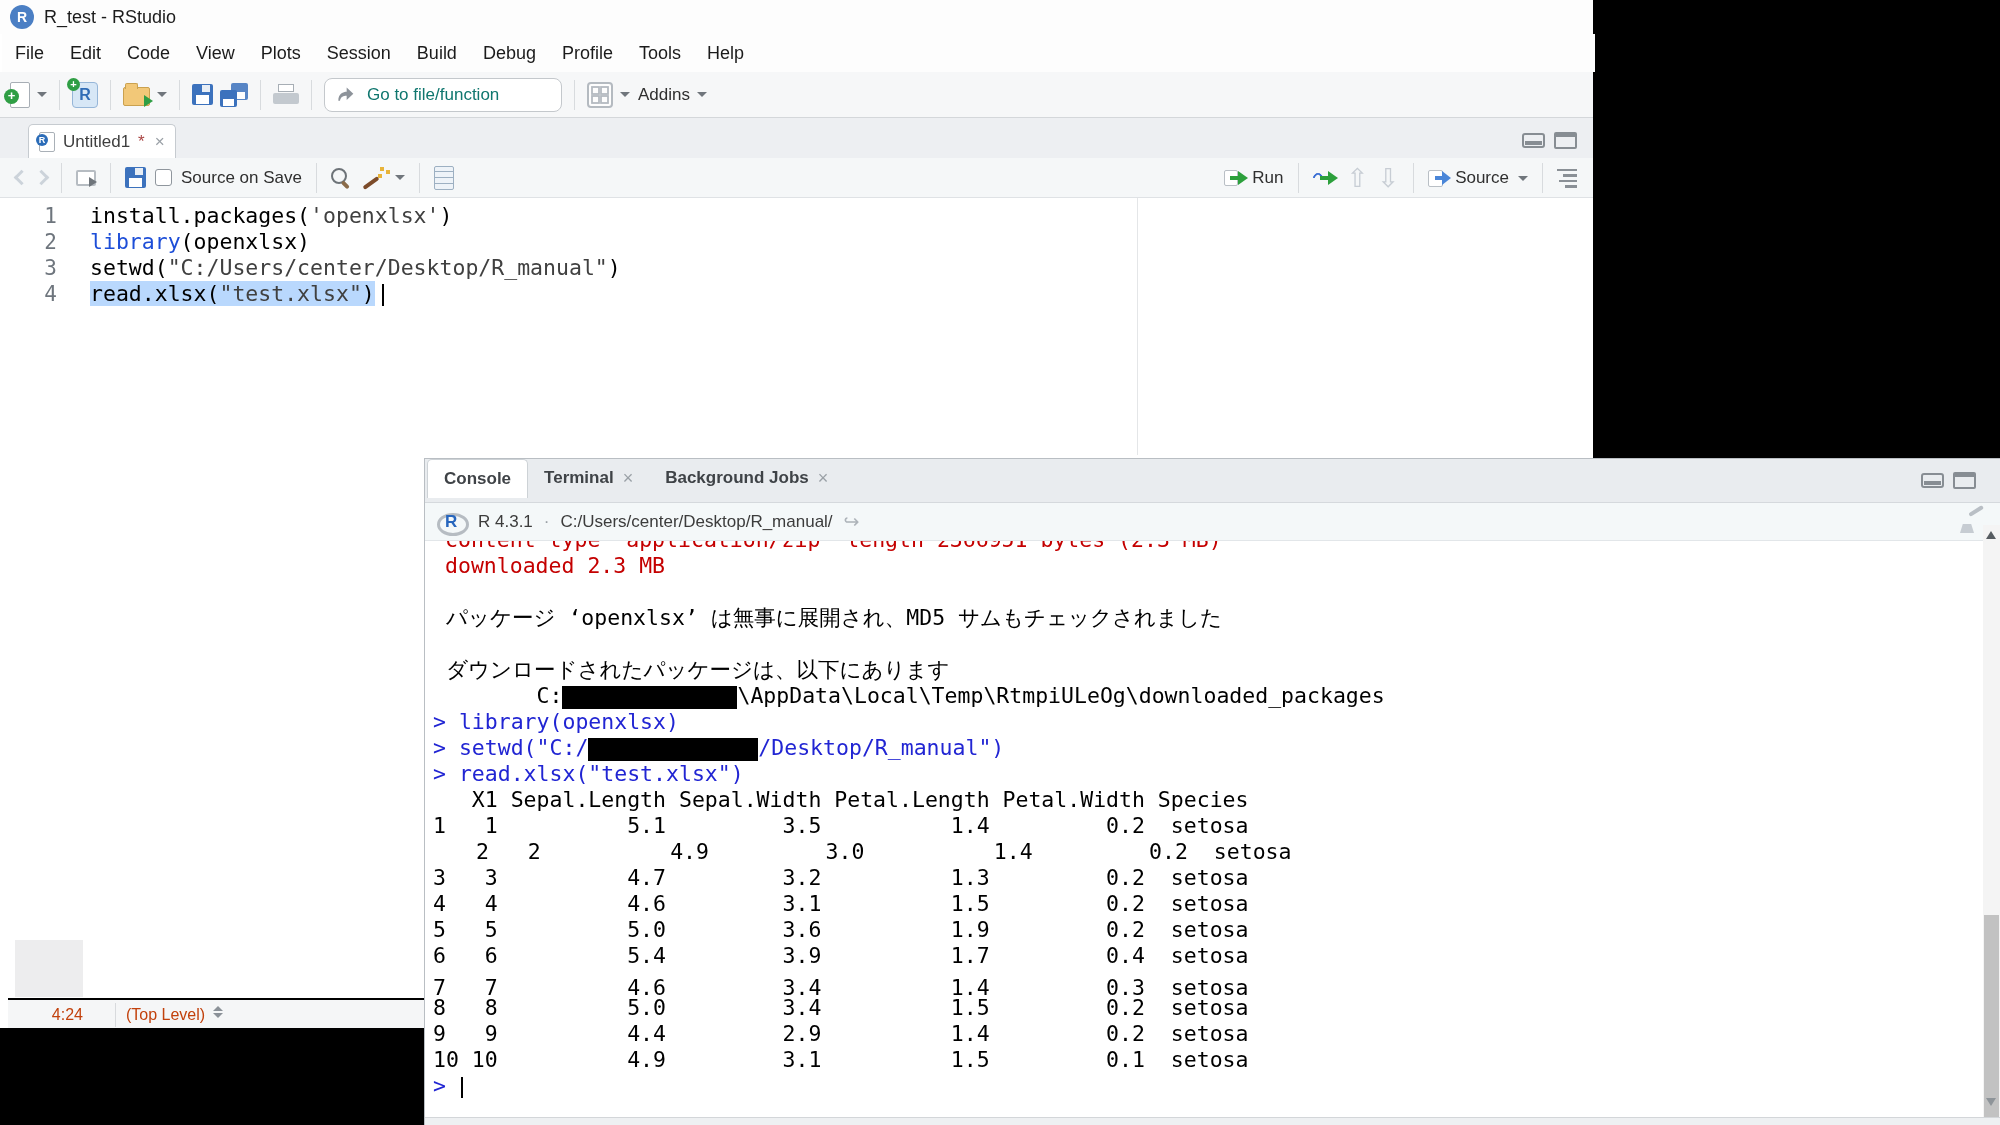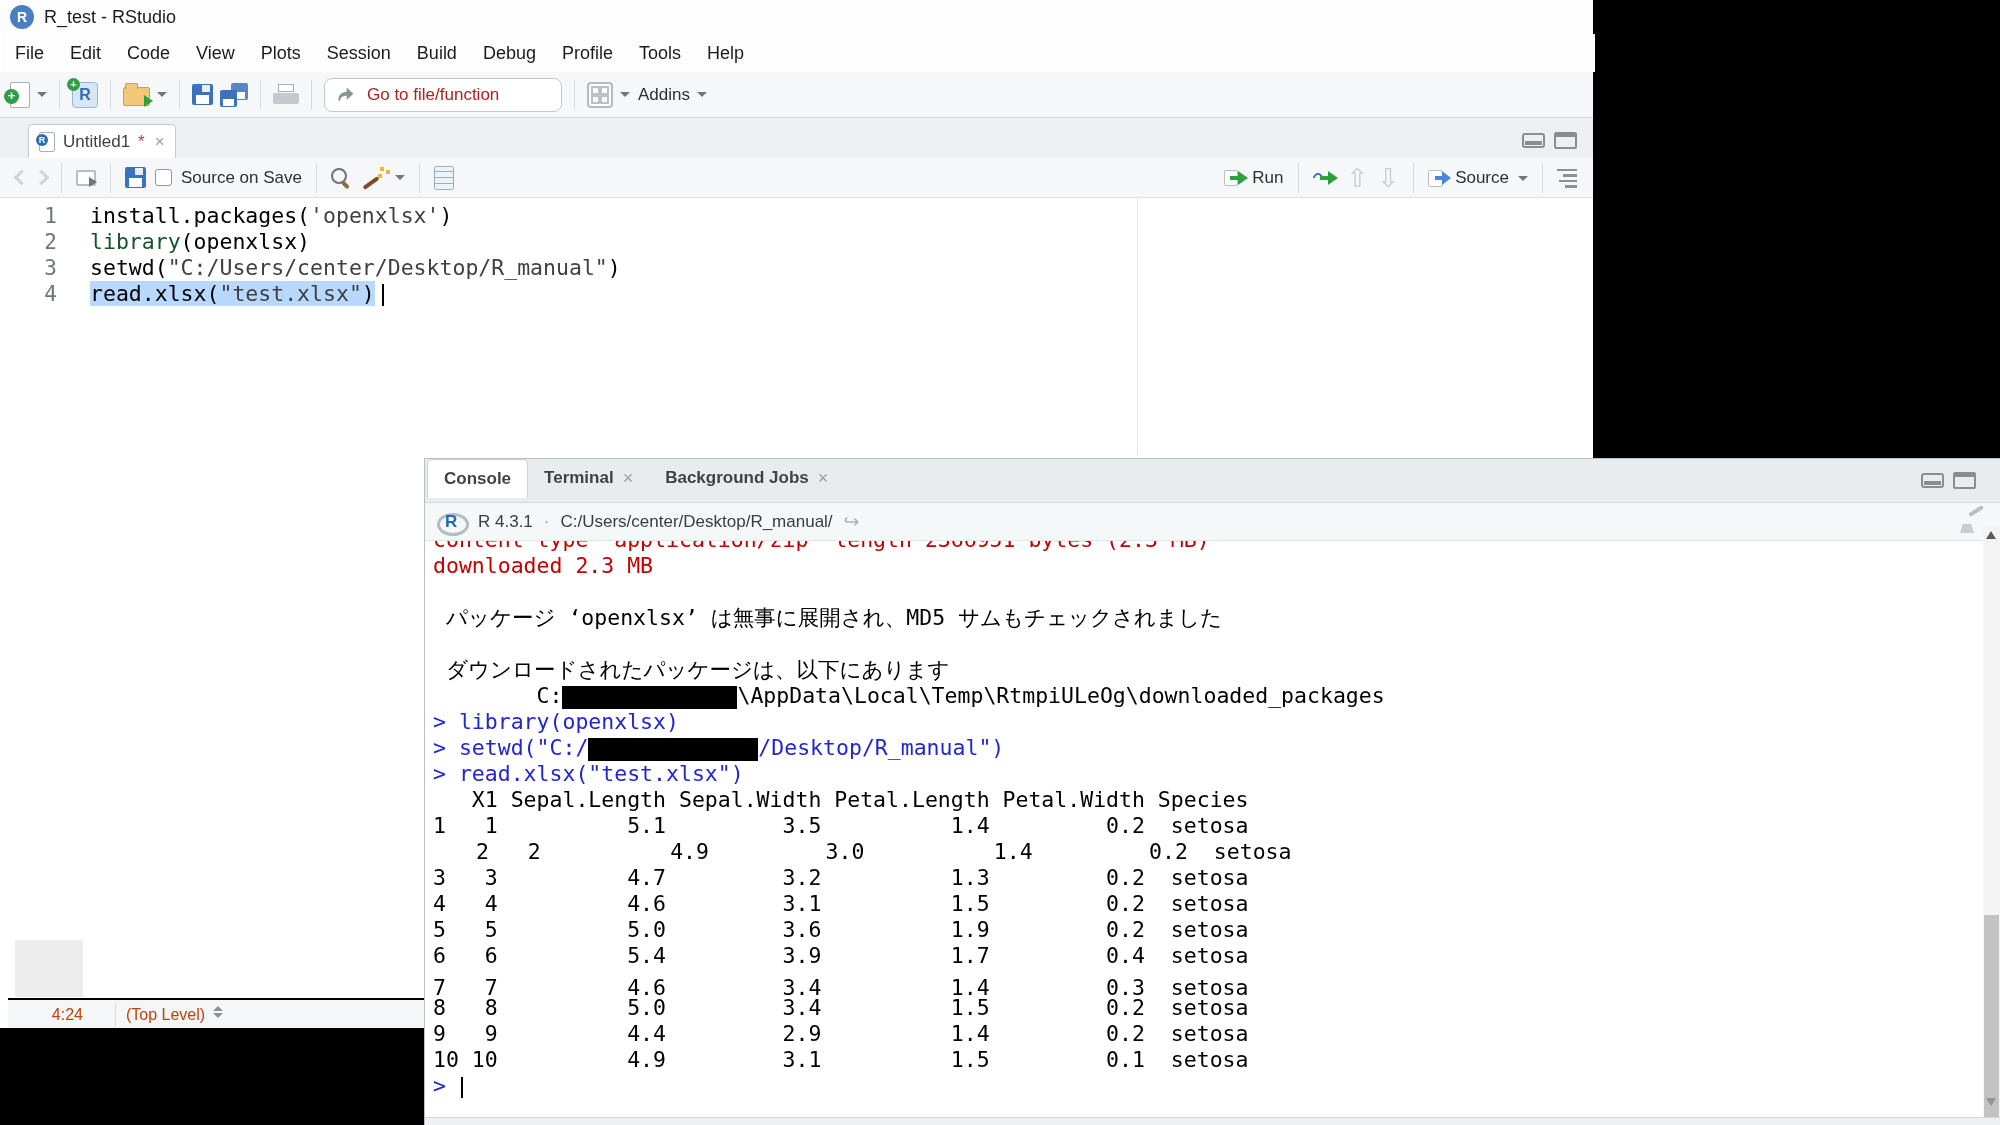--- a/index.html
+++ b/index.html
@@ -41,21 +41,21 @@
   .ic-floppy2 .f { position:absolute; width:17px; height:17px; background:#3c72bd; border-radius:2px; }
   .ic-floppy2 .f::after { content:""; position:absolute; left:3px; bottom:1px; width:11px; height:7px; background:#fff; }
   .ic-floppy2 .f1 { left:0; bottom:0; }
   .ic-floppy2 .f2 { right:0; top:0; opacity:.85; }
   .ic-print { position:relative; width:26px; height:22px; }
   .ic-print .sheet { position:absolute; left:5px; top:0; width:16px; height:8px; background:#fff; border:1px solid #a7aeb5; }
   .ic-print .body { position:absolute; left:0; bottom:2px; width:26px; height:11px; background:#c3c9cf; border-radius:2px; }
 
   #goto-box { width:238px; height:34px; background:#fff; border:1px solid #c4c8cc; border-radius:8px;
     display:flex; align-items:center; padding-left:10px; gap:12px; }
-  #goto-box .ph { font-size:17px; color:#b91c1c; }
+  #goto-box .ph { font-size:17px; color:#0f766e; }
 
   .ic-grid { width:26px; height:26px; }
 
   .lbl { font-size:17px; color:#2f2f2f; }
 
   
   #src-tabbar { position:absolute; left:0; top:118px; width:100%; height:40px; background:#edeff2; }
   #src-tab { position:absolute; left:28px; top:6px; width:148px; height:34px; background:#fff;
     border:1px solid #c6cbd0; border-bottom:none; border-radius:5px 5px 0 0; display:flex; align-items:center; padding:0 10px; gap:8px; }
   .ic-rdoc { position:relative; width:16px; height:20px; background:#fff; border:1px solid #a9b0b7; border-radius:2px; }
@@ -114,21 +114,21 @@
   #editor { position:absolute; left:0; top:198px; width:1593px; height:830px; background:#fff; }
   #ed-divider { position:absolute; left:1137px; top:0; width:1px; height:257px; background:#e4e6e8; }
   #gutter { position:absolute; left:0; top:5px; width:57px; }
   #gutter .ln { height:26px; line-height:26px; text-align:right; font-family:"DejaVu Sans Mono", monospace;
     font-size:21px; color:#6e757d; }
   #code-lines { position:absolute; left:90px; top:5px; }
   .code-line { height:26px; line-height:26px; font-family:"DejaVu Sans Mono", monospace; font-size:21.5px;
     white-space:pre; color:#000; }
   .code-line .sel { background:#b9d8fd; }
   .seg-string { color:#404040; }
-  .seg-keyword { color:#14532d; }
+  .seg-keyword { color:#1d4ed8; }
   .ed-cursor { display:inline-block; width:2.5px; height:22px; background:#000; vertical-align:middle; margin-left:7px; }
   #ed-scroll-rect { position:absolute; left:15px; top:742px; width:68px; height:57px; background:#ededee; }
 
   
   #status-bar { position:absolute; left:8px; top:998px; width:424px; height:30px; background:#f5f6f7;
     border-top:2px solid #000000; font-size:16px; color:#c2410c; }
   #status-pos { position:absolute; left:0; top:0; width:100px; line-height:29px; text-align:right; padding-right:25px; }
   #status-sep { position:absolute; left:107px; top:3px; width:1px; height:24px; background:#d8dadd; }
   #status-scope { position:absolute; left:118px; top:0; line-height:29px; }
   .updown { position:relative; display:inline-block; width:10px; height:16px; margin-left:8px; }
@@ -136,21 +136,21 @@
     border-right:5px solid transparent; border-bottom:5px solid #8b9198; }
   .updown::after { content:""; position:absolute; left:0; bottom:2px; border-left:5px solid transparent;
     border-right:5px solid transparent; border-top:5px solid #8b9198; }
 
   
   #console-panel { position:absolute; left:424px; top:458px; width:1576px; height:667px; background:#fff;
     border-top:1px solid #b9bec3; border-left:1px solid #b9bec3; }
   #console-lines { position:absolute; left:0; top:0; width:100%; height:100%; z-index:1; }
   .cline { position:absolute; left:8px; white-space:pre; font-family:"DejaVu Sans Mono", monospace;
     font-size:21.5px; line-height:26px; height:26px; color:#000; }
-  .cline.red { color:#c40000; }
+  .cline.red { color:#c40000;margin-left:12px; }
   .cline.blue { color:#2125d3; }
   .redact { display:inline-block; height:23px; background:#000; vertical-align:middle; }
   .con-cursor { display:inline-block; width:2px; height:21px; background:#000; vertical-align:middle; margin-left:2px; }
 
   #con-tabbar { position:absolute; left:0; top:0; width:100%; height:44px; background:#e9ecef;
     border-bottom:1px solid #d5d9dd; z-index:2; display:flex; align-items:flex-start; padding-left:2px; }
   .con-tab { height:38px; display:flex; align-items:center; gap:9px; padding:0 16px;
     font-size:17px; font-weight:bold; color:#3f4347; }
   .con-tab.active { background:#fff; border:1px solid #cdd2d6; border-bottom:none; border-radius:5px 5px 0 0; height:39px; margin-bottom:-1px; }
   .con-tab .close { font-weight:normal; font-size:18px; color:#9aa0a6; }

